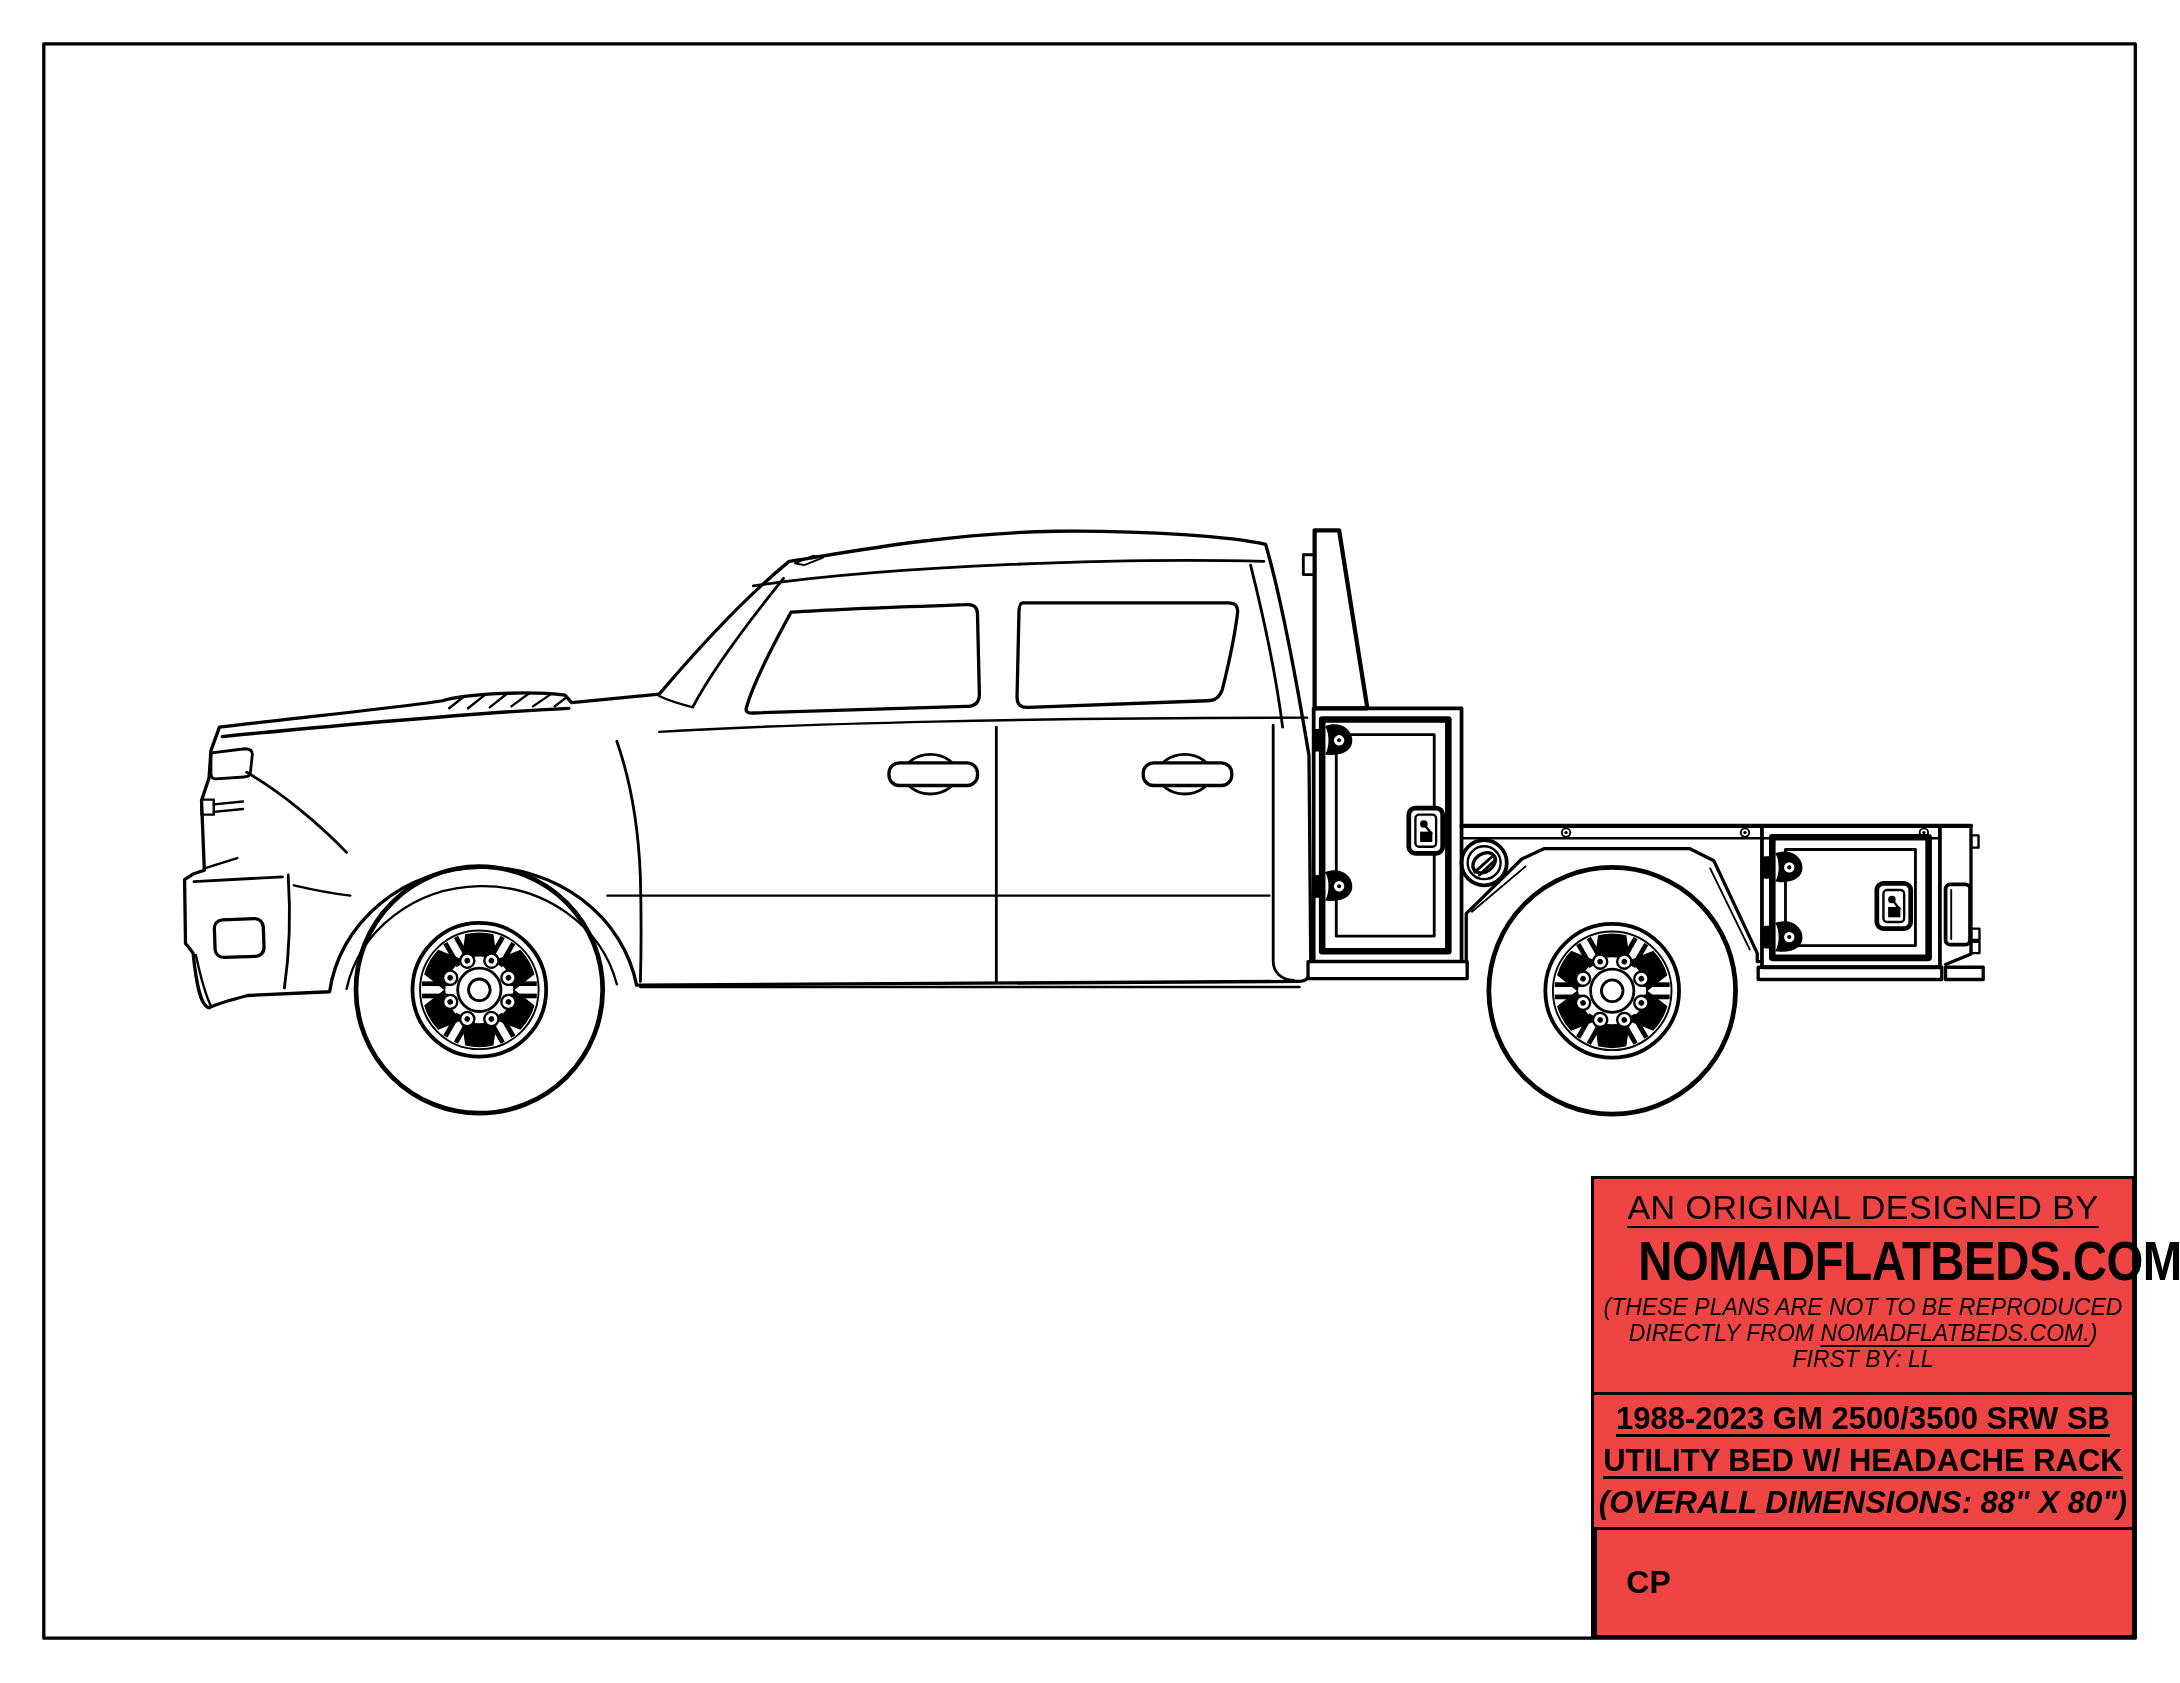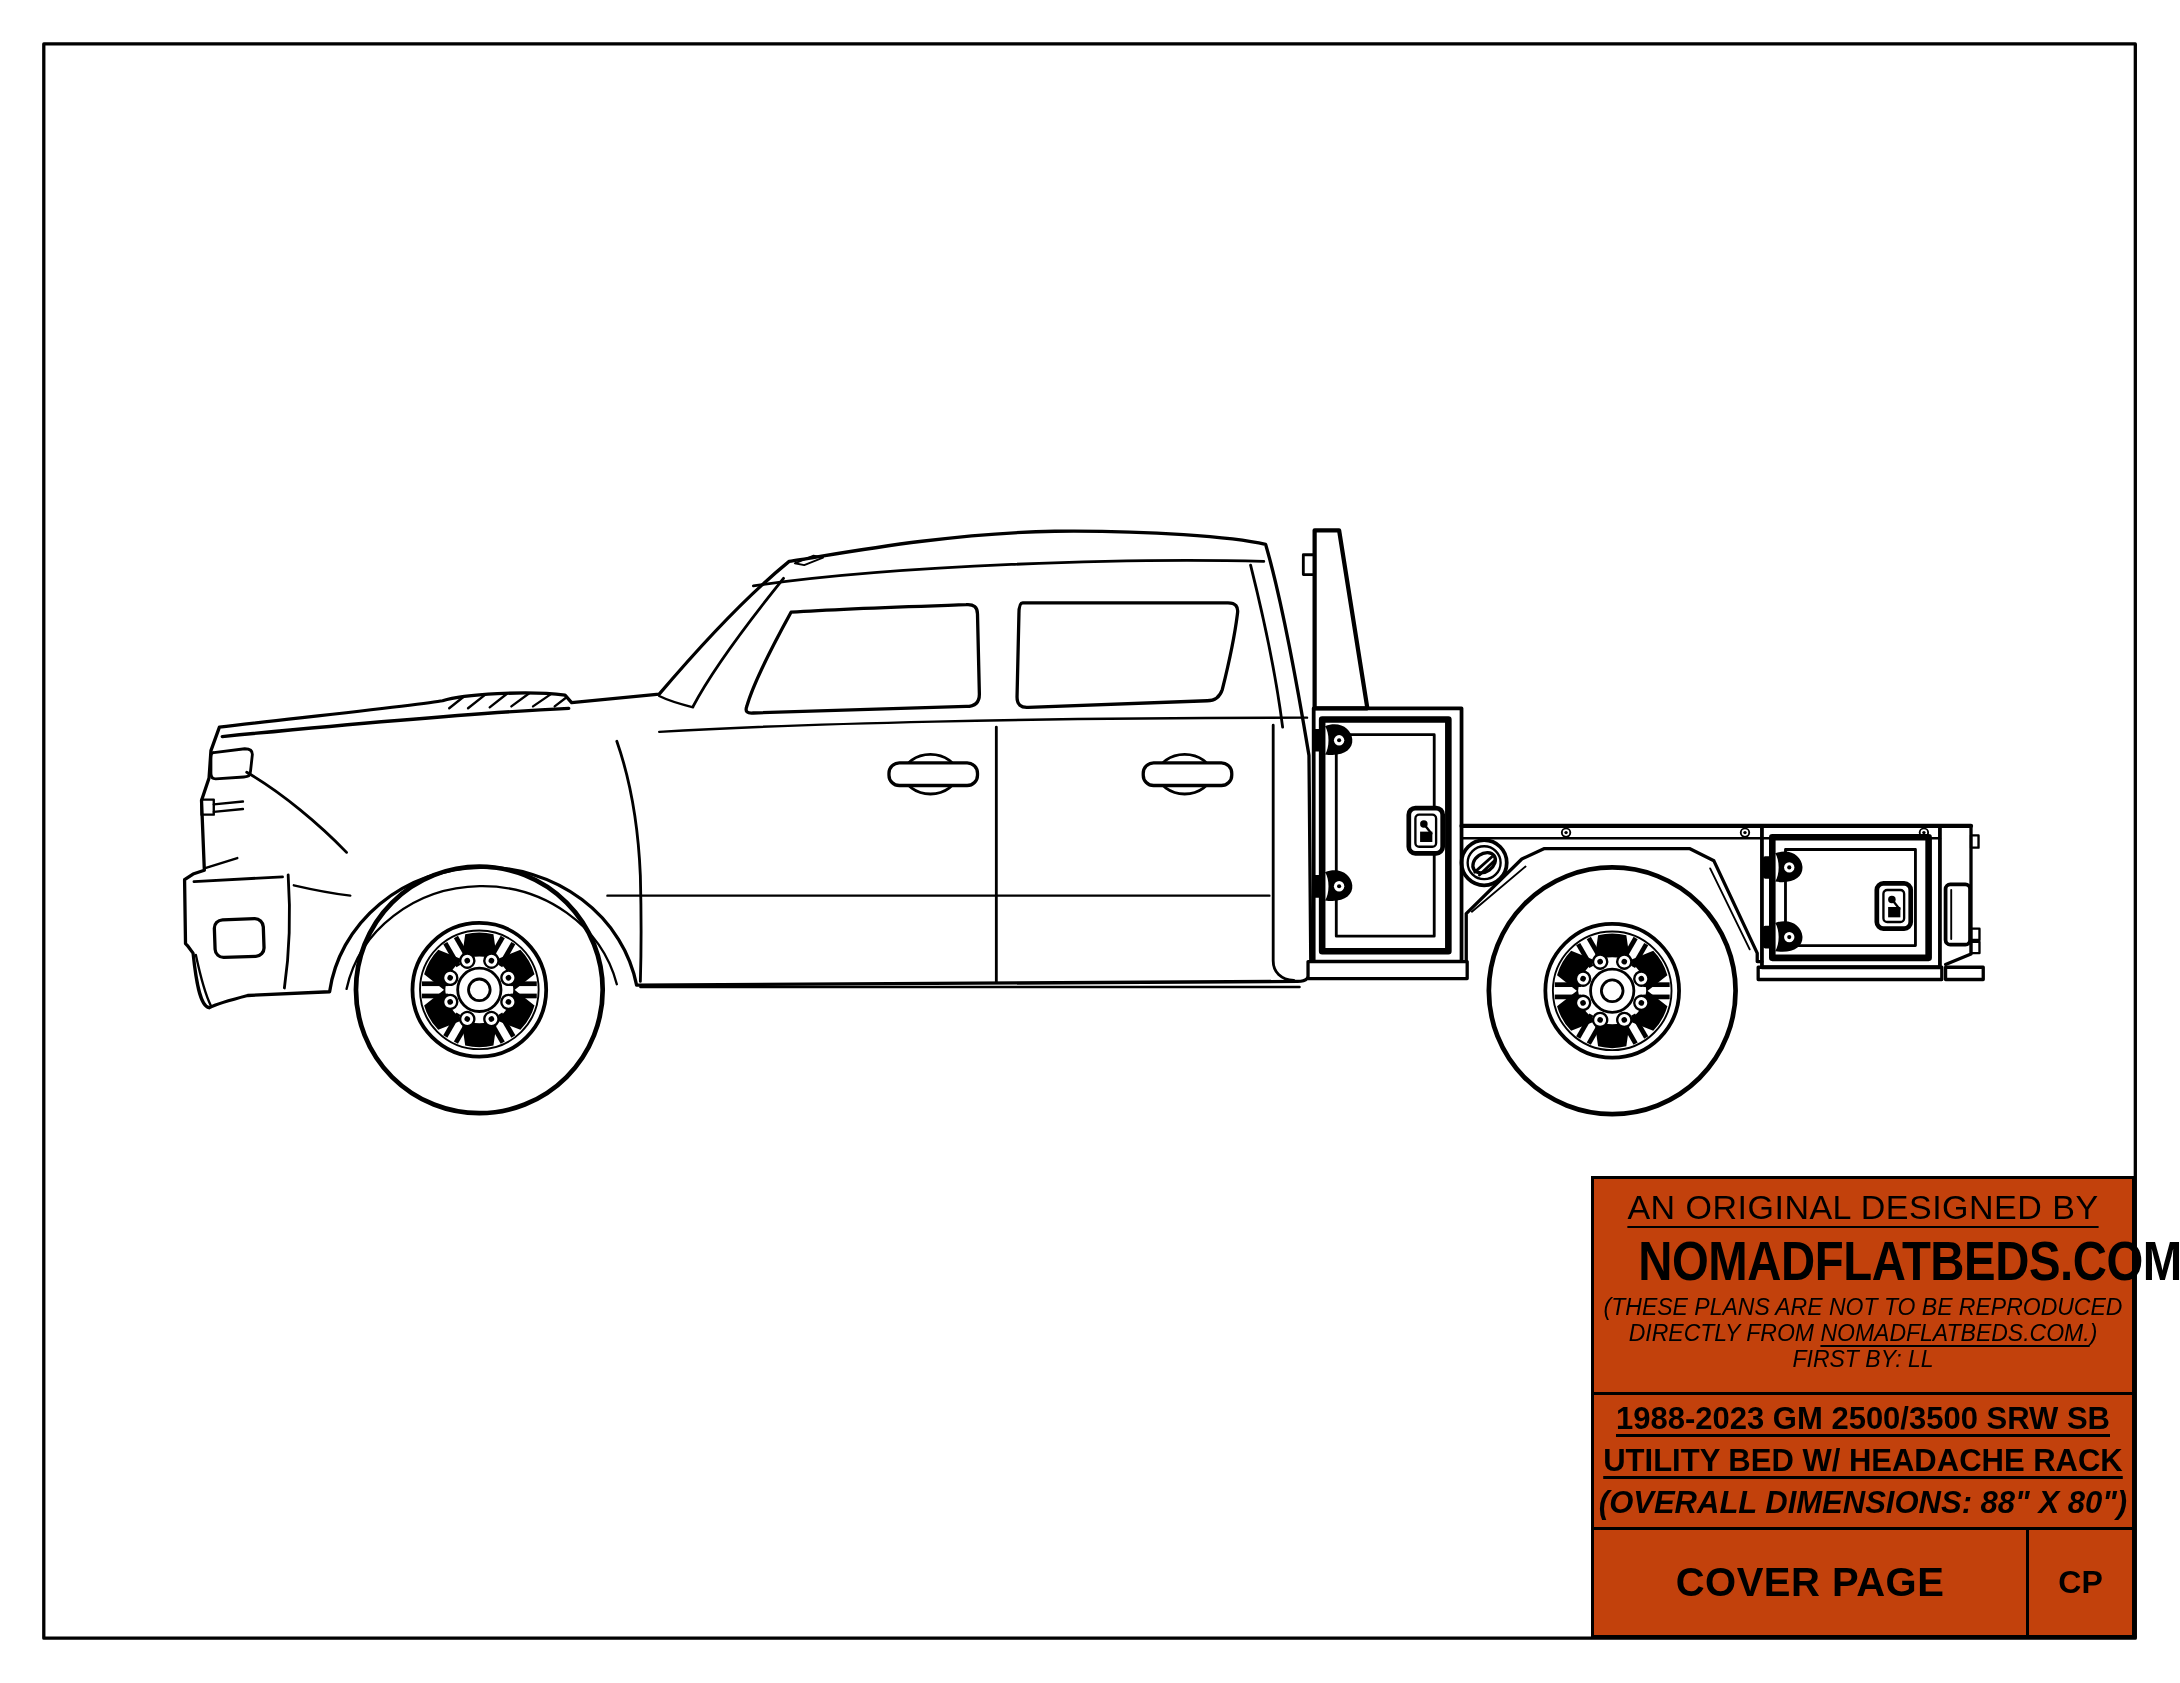--- a/index.html
+++ b/index.html
@@ -4,21 +4,21 @@
 <style>
   html,body{margin:0;padding:0;background:#fff;}
   .page{
     position:relative;width:2181px;height:1684px;background:#ffffff;
     font-family:"Liberation Sans",sans-serif;color:#000;overflow:hidden;
   }
   .drawing-svg{position:absolute;left:0;top:0;width:2181px;height:1684px;}
   
   .title-block{
     position:absolute;left:1591px;top:1176px;width:544px;height:462px;
-    box-sizing:border-box;border:3.8px solid #000;background:#c2410c;
+    box-sizing:border-box;border:3.8px solid #000;background:#ef4444;
     display:flex;flex-direction:column;text-align:center;
   }
   .tb-sec1{height:213px;box-sizing:border-box;padding-top:9.4px;}
   .tb-designed{
     font-size:34px;line-height:38px;letter-spacing:0.5px;
     text-decoration:underline;text-decoration-thickness:2.4px;text-underline-offset:6.6px;
   }
   .tb-brand{font-size:55px;line-height:55px;font-weight:bold;margin-top:7.5px;white-space:nowrap;}
   .tb-brand-inner{display:inline-block;transform:scaleX(.86);transform-origin:50% 50%;letter-spacing:-0.5px;}
   .tb-disclaimer{font-size:23px;line-height:26px;font-style:italic;margin-top:5.6px;}
@@ -311,18 +311,17 @@
         <div><span>DIRECTLY FROM </span><span class="tb-underline">NOMADFLATBEDS.COM.</span><span>)</span></div>
         <div>FIRST BY: LL</div>
       </div>
     </div>
     <div class="tb-sec2">
       <div class="tb-model-u">1988-2023 GM 2500/3500 SRW SB</div>
       <div class="tb-model-u">UTILITY BED W/ HEADACHE RACK</div>
       <div class="tb-model-i">(OVERALL DIMENSIONS: 88" X 80")</div>
     </div>
     <div class="tb-sec3">
-      <div class="tb-cover">COVER PAGE</div>
       <div class="tb-cp">CP</div>
     </div>
   </div>
 </div>
 
 
 </body></html>

